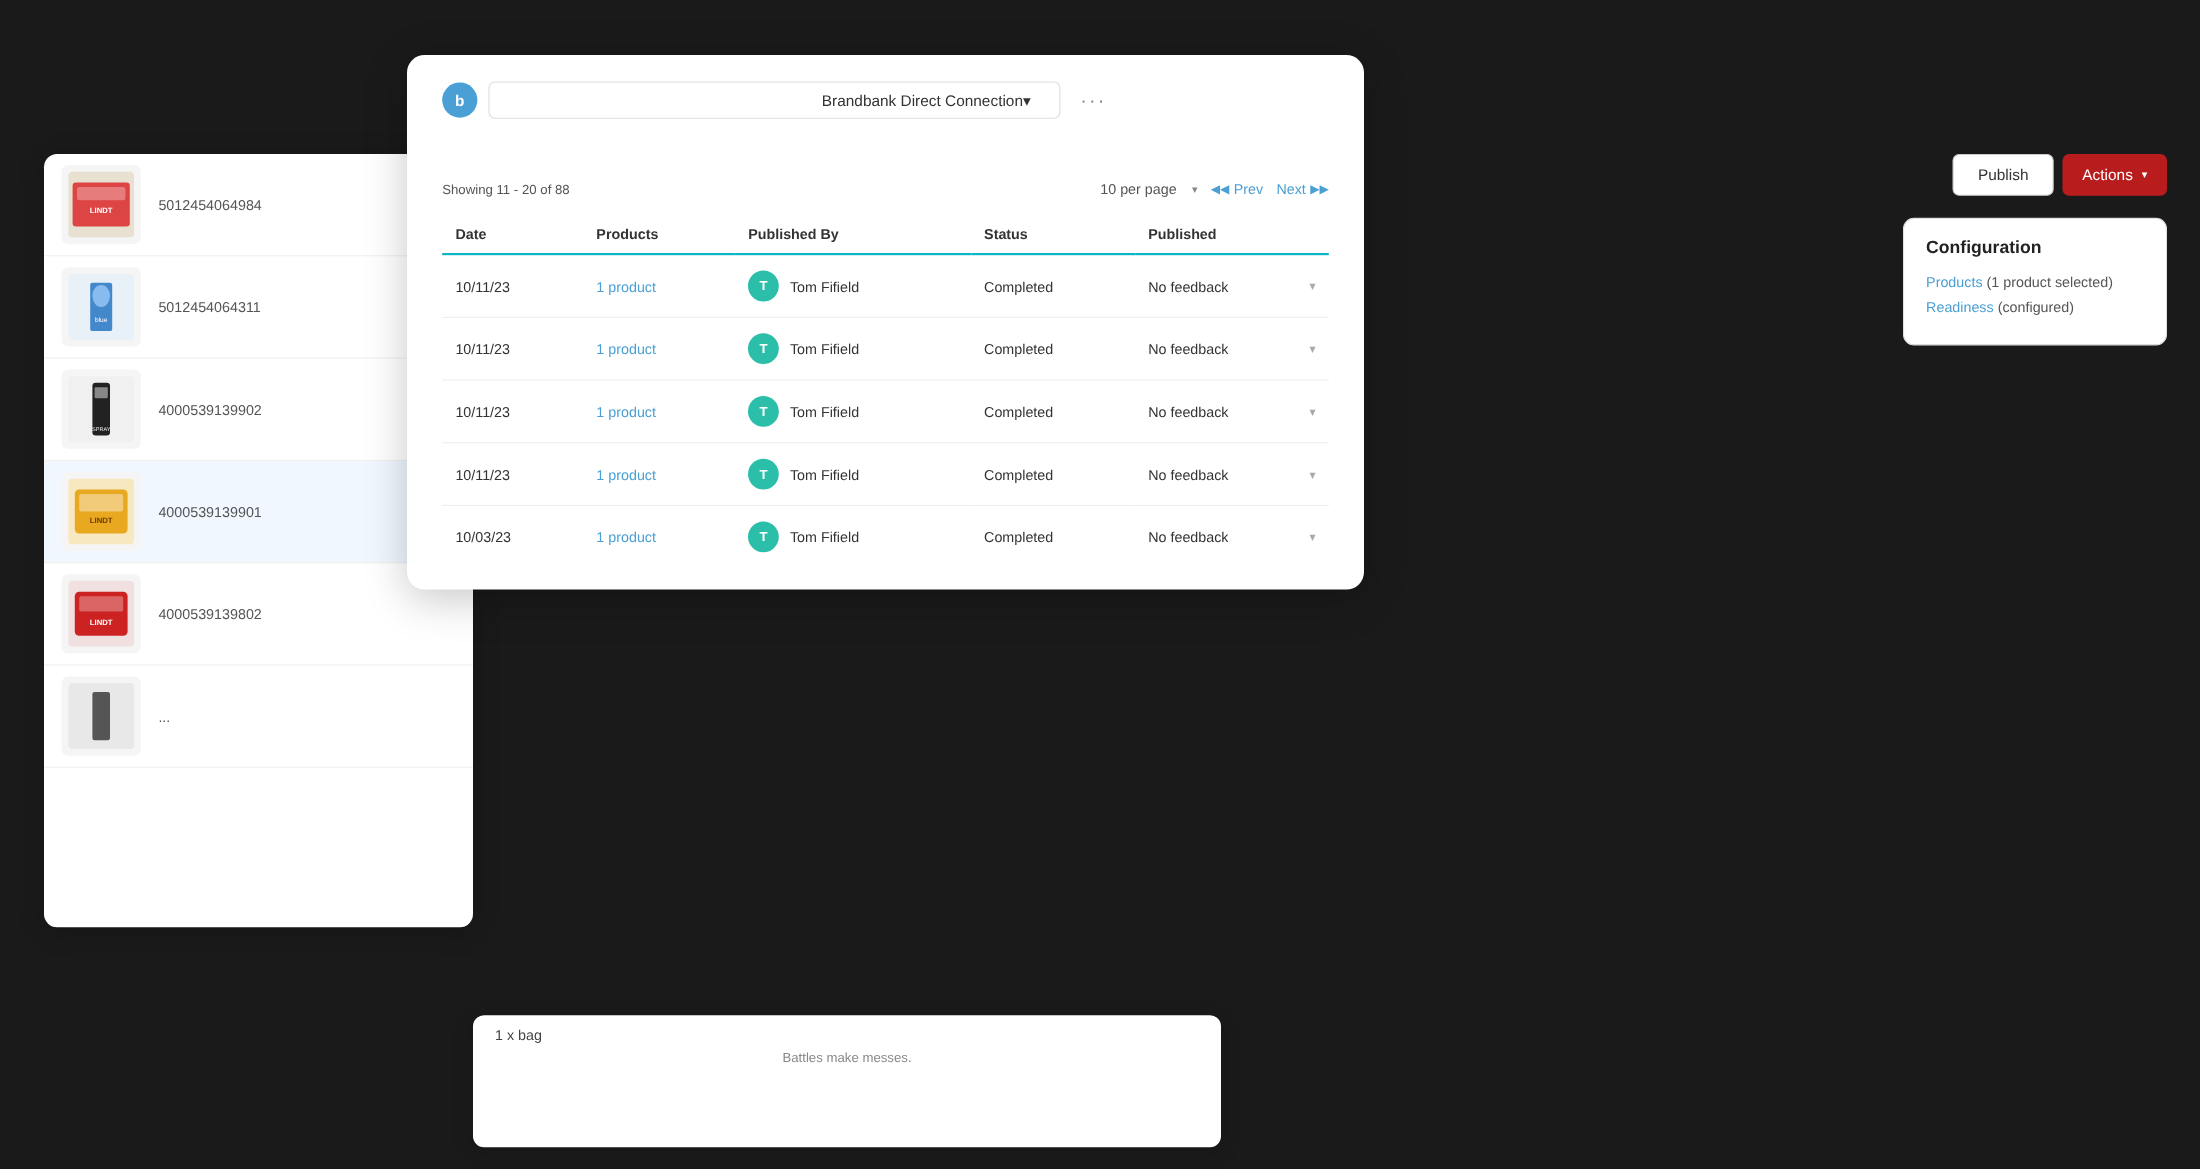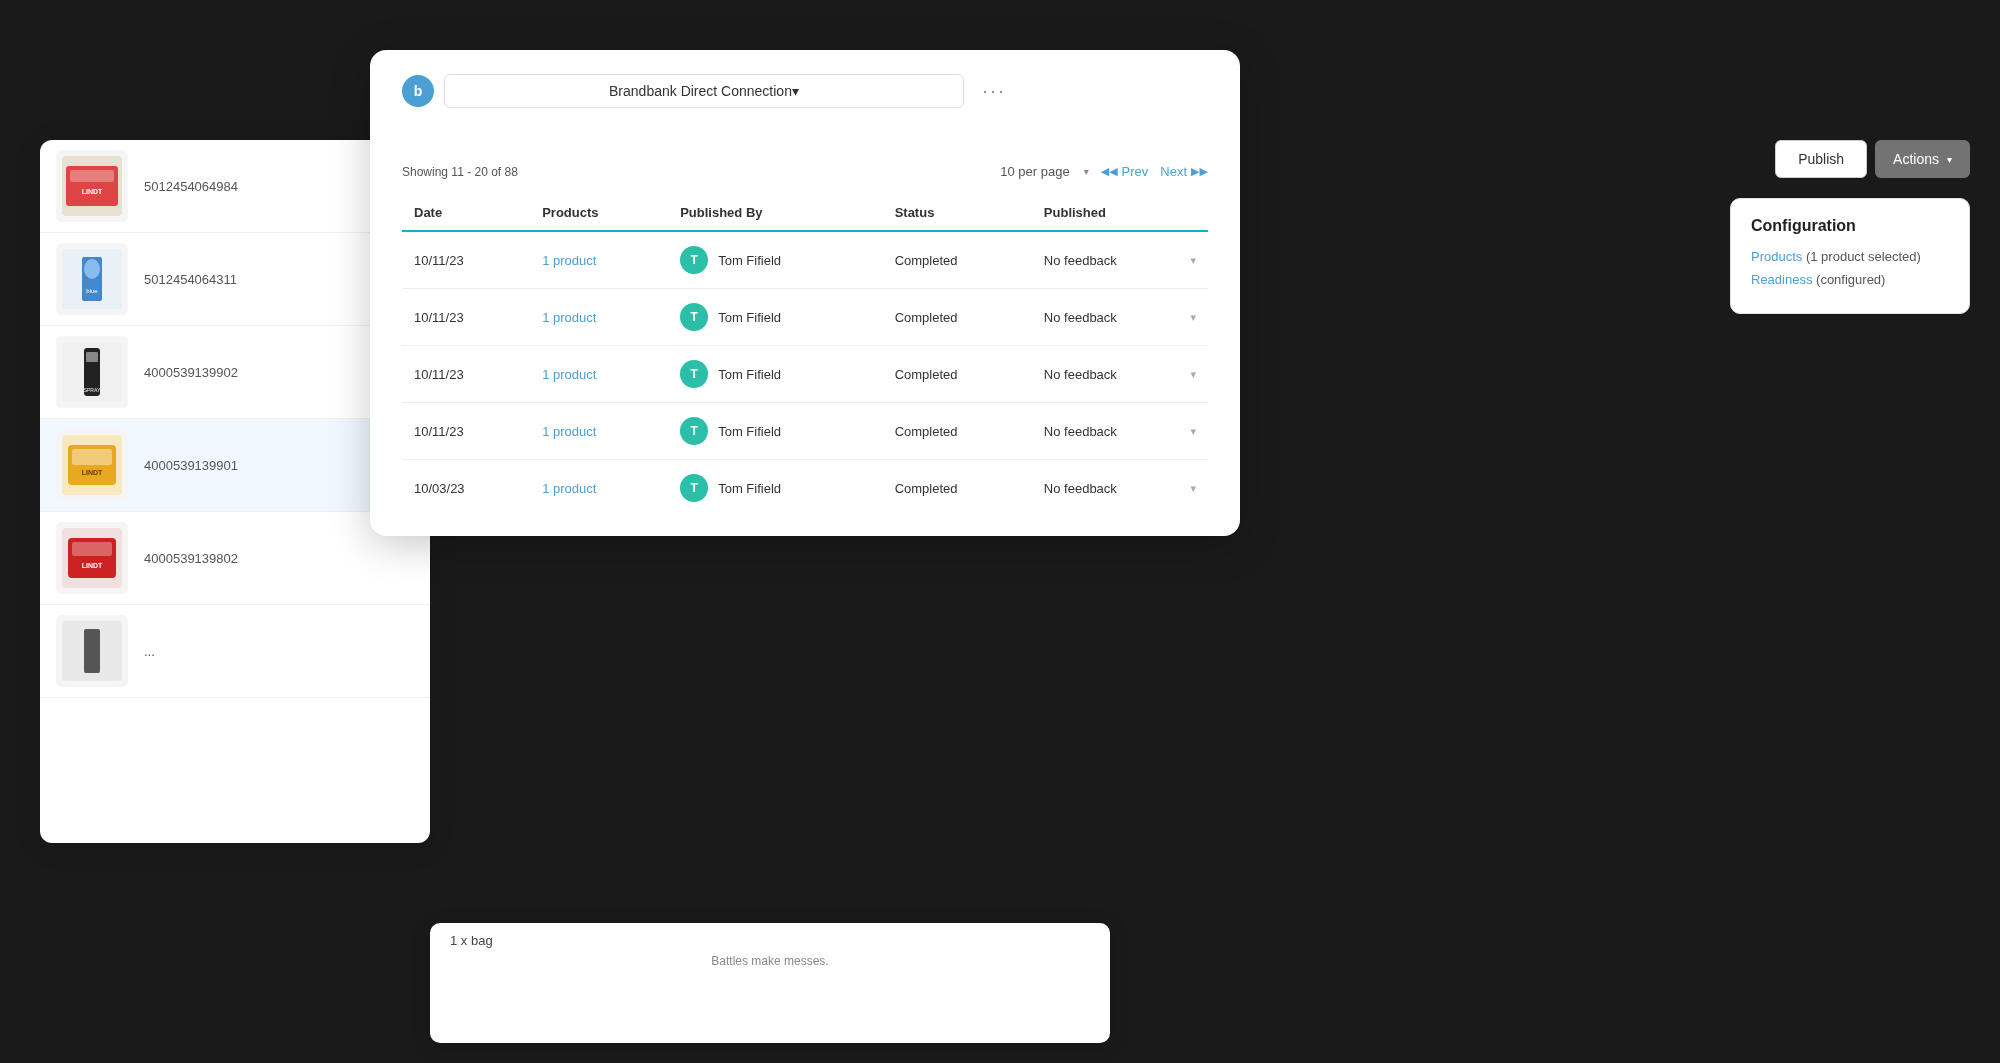--- a/index.html
+++ b/index.html
@@ -128,21 +128,21 @@
       flex: 1;
       padding: 8px 26px;
       border: 1px solid #ddd;
       border-radius: 6px;
       font-size: 14px;
       color: #333;
       background: #fff;
       cursor: pointer;
       display: flex;
       align-items: center;
-      justify-content: center;
+      justify-content: flex-end;
       max-width: 520px;
     }
 
     .connector-more {
       font-size: 18px;
       color: #888;
       cursor: pointer;
       padding: 4px 8px;
       letter-spacing: 2px;
     }
@@ -300,21 +300,21 @@
       border: 1.5px solid #ccc;
       border-radius: 6px;
       font-size: 14px;
       font-weight: 500;
       color: #333;
       cursor: pointer;
     }
 
     .btn-actions {
       padding: 10px 18px;
-      background: #737373;
+      background: #b91c1c;
       border: none;
       border-radius: 6px;
       font-size: 14px;
       font-weight: 500;
       color: #fff;
       cursor: pointer;
       display: flex;
       align-items: center;
       gap: 8px;
     }

